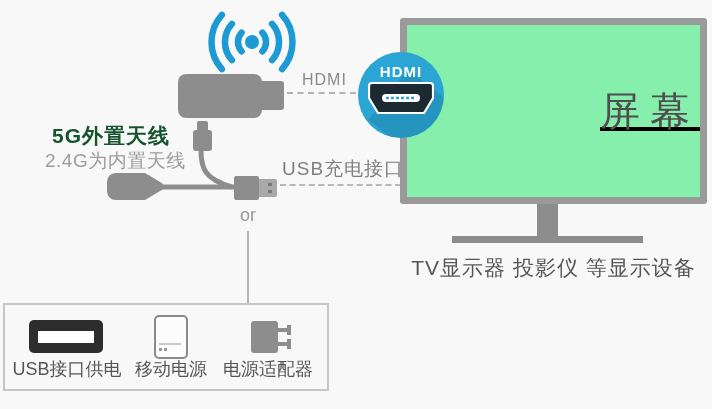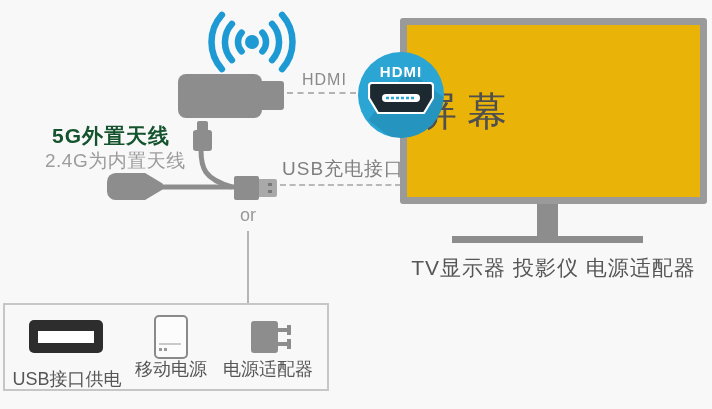--- a/index.html
+++ b/index.html
@@ -51,43 +51,43 @@
   .badge{left:358px;top:52px;width:86px;height:86px;border-radius:50%;
     background:#2aa5d4;overflow:hidden;z-index:5;}
   .badge-shadow{position:absolute;left:20px;top:40px;width:95px;height:64px;
     background:rgba(0,0,0,0.10);transform:rotate(38deg);}
   .badge-label{position:absolute;left:0;top:11px;width:100%;text-align:center;
     color:#fff;font-size:15px;font-weight:bold;letter-spacing:1px;}
   .badge-port{position:absolute;left:10px;top:30px;}
 
   
   .tv{left:400px;top:18px;width:307px;height:186px;background:#9a9a9a;border-radius:3px;z-index:1;}
-  .tv-screen{position:absolute;left:7px;top:7px;right:7px;bottom:7px;background:#eab308;
-    display:flex;align-items:center;justify-content:flex-start;}
+  .tv-screen{position:absolute;left:7px;top:7px;right:7px;bottom:7px;background:#86efac;
+    display:flex;align-items:center;justify-content:flex-end;text-decoration:underline;}
   .tv-screen span{color:#4f4f4f;font-size:40px;letter-spacing:10px;text-indent:10px;}
   .tv-neck{left:537px;top:203px;width:21px;height:36px;background:#8d8d8d;}
   .tv-base{left:452px;top:236px;width:191px;height:7px;background:#8d8d8d;}
 
   
   .pbox{left:3px;top:303px;width:322px;height:84px;border:2px solid #c6c6c6;}
   .icon-usbport{left:29px;top:320px;width:74px;height:33px;background:#2d2d2d;border-radius:5px;}
   .icon-usbport .slot{position:absolute;left:9px;top:11px;width:56px;height:12px;background:#ffffff;}
   .icon-bank{left:154px;top:315px;width:30px;height:40px;background:#fcfcfc;
     border:2.5px solid #8a8a8a;border-radius:5px;}
   .icon-bank .line{position:absolute;left:3px;top:26px;width:22px;height:2px;background:#c9c9c9;}
   .icon-bank .b1,.icon-bank .b2{position:absolute;top:31px;width:3px;height:3px;background:#9a9a9a;}
   .icon-bank .b1{left:3px;} .icon-bank .b2{left:8px;}
   .icon-adapter .body{position:absolute;left:0;top:0;width:27px;height:32px;background:#8d8d8d;border-radius:3px;}
   .icon-adapter{left:251px;top:321px;width:40px;height:32px;}
   .icon-adapter .p1,.icon-adapter .p2{position:absolute;left:27px;width:11px;height:4px;background:#8d8d8d;}
   .icon-adapter .p1{top:7px;} .icon-adapter .p2{top:21px;}
   .icon-adapter .c1,.icon-adapter .c2{position:absolute;left:36px;width:4px;height:10px;background:#8d8d8d;}
   .icon-adapter .c1{top:4px;} .icon-adapter .c2{top:18px;}
   .plabel{top:357px;font-size:18px;color:#565656;transform:translateX(-50%);white-space:nowrap;}
-  .pl1{left:67px;margin-top:10px;} .pl2{left:171px;} .pl3{left:268px;}
+  .pl1{left:67px;} .pl2{left:171px;} .pl3{left:268px;}
 </style>
 </head>
 <body>
 
 <div class="stage">
 
   <svg class="abs wifi" viewBox="-52 -47 105 95">
     <g stroke="#1d9ad4" stroke-width="6.5" fill="none" stroke-linecap="round">
       <path d="M -10.4,-9.4 A 14,14 0 0 0 -10.4,9.4"></path>
       <path d="M -20.1,-18.1 A 27,27 0 0 0 -20.1,18.1"></path>
@@ -137,21 +137,21 @@
     </svg>
   </div>
 
   <div class="abs tv">
     <div class="tv-screen">
       <span>屏幕</span>
     </div>
   </div>
   <div class="abs tv-neck"></div>
   <div class="abs tv-base"></div>
-  <div class="abs t-caption">TV显示器 投影仪 电源适配器</div>
+  <div class="abs t-caption">TV显示器 投影仪 等显示设备</div>
 
   <div class="abs pbox"></div>
 
   <div class="abs icon-usbport">
     <div class="slot"></div>
   </div>
   <div class="abs icon-bank">
     <div class="line"></div>
       <div class="b1"></div>
       <div class="b2"></div>

